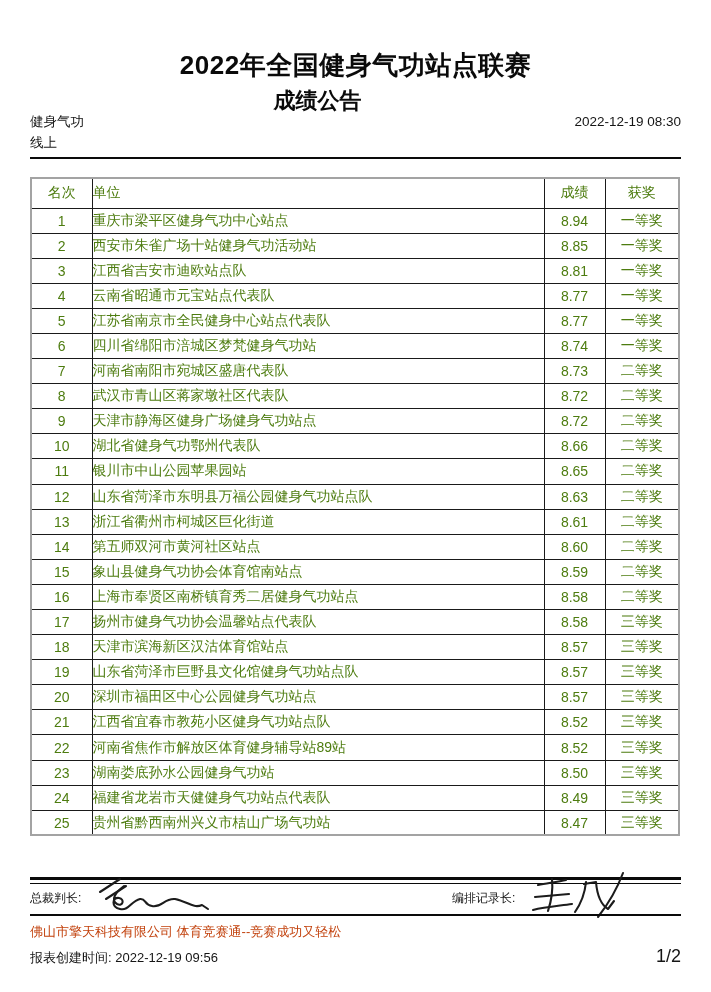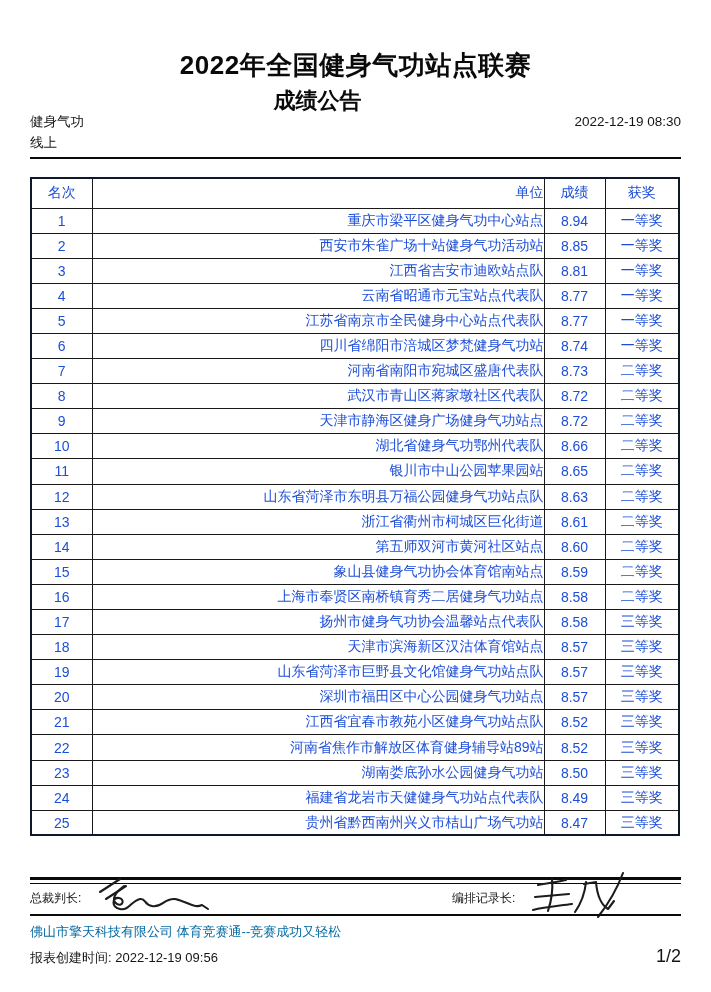--- a/index.html
+++ b/index.html
@@ -25,56 +25,56 @@
   .meta {
     position:absolute; top:111px; left:30px; width:651px;
     font-size:13.5px; color:#151515;
     border-bottom:2.5px solid #0a0a0a;
     padding-bottom:4px;
   }
   .meta-row { display:flex; justify-content:space-between; line-height:21px; }
   .table-wrap { position:absolute; top:177px; left:30px; width:648px; }
   table.results {
     width:648px; border-collapse:collapse;
-    border:2px solid #0f172a;
-    font-size:14px; color:#1d4ed8;
+    border:2px solid #a3a3a3;
+    font-size:14px; color:#4d7c0f;
     table-layout:fixed;
   }
   table.results th, table.results td {
     border:1.5px solid #1a1a1a;
     overflow:hidden; white-space:nowrap;
   }
   table.results th { height:30px; font-weight:normal; font-size:14px; }
   table.results td { height:25.1px; }
   .col-rank  { width:61px; }
   .col-unit  { width:452px; }
   .col-score { width:61px; }
   .col-award { width:74px; }
   .cell-center { text-align:center; }
-  .cell-left { text-align:right; padding-left:0; }
+  .cell-left { text-align:left; padding-left:0; }
   .rule-double {
     position:absolute; left:30px; width:651px; height:7px;
     border-top:3px solid #0a0a0a; border-bottom:1.5px solid #0a0a0a;
   }
   .rule-1 { top:877px; }
   .rule-single {
     position:absolute; top:914px; left:30px; width:651px;
     border-top:2.5px solid #0a0a0a;
   }
   .sig-band { position:absolute; top:880px; left:30px; width:651px; height:34px; }
   .sig-label { position:absolute; font-size:12px; color:#151515; top:10px; }
   .sig-label.chief { left:0; }
   .sig-label.recorder { left:422px; }
   .sig-svg { position:absolute; top:-6px; }
   .sig-svg.chief { left:64px; }
   .sig-svg.recorder { left:500px; top:-10px; }
   .sig-svg path { fill:none; stroke:#1c1c1c; stroke-width:2.1; stroke-linecap:round; stroke-linejoin:round; }
   .company-line {
     position:absolute; top:923px; left:30px; width:651px;
-    font-size:13px; color:#0369a1;
+    font-size:13px; color:#c2410c;
   }
   .report-line {
     position:absolute; top:946px; left:30px; width:651px;
     display:flex; justify-content:space-between; align-items:flex-end;
     font-size:13px; color:#151515;
   }
   .page-number { font-size:18px; color:#151515; }
 </style>
 </head>
 <body>

